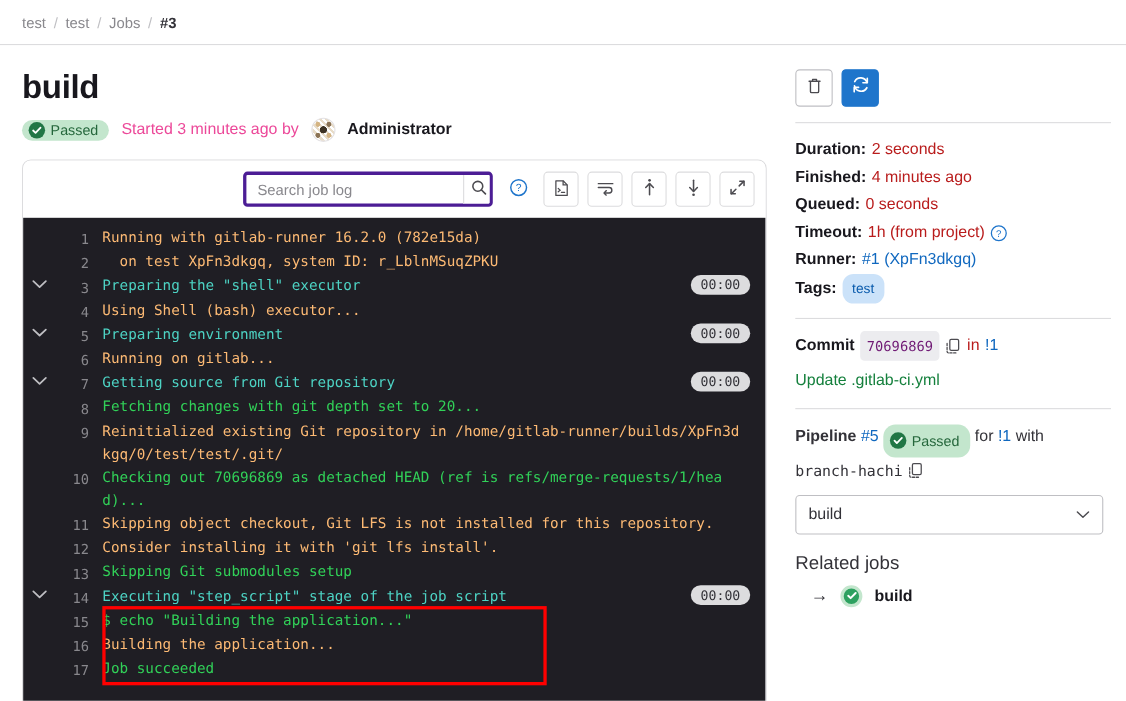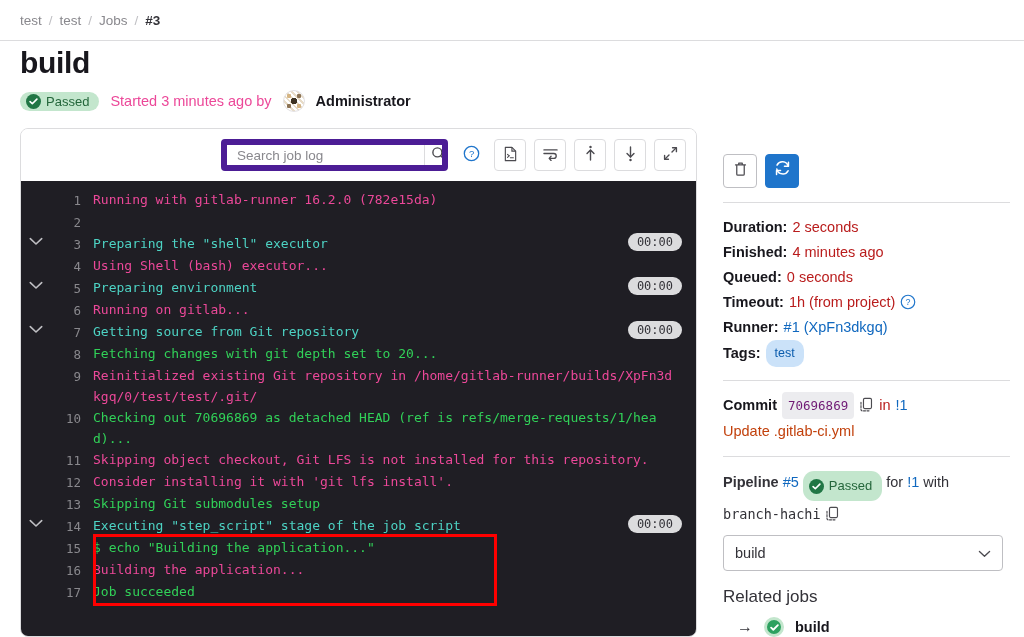--- a/index.html
+++ b/index.html
@@ -20,21 +20,21 @@
     padding: 0 20px;
   }
   .crumb {
     font-size: 13.5px; color: #89888d;
     text-decoration: none;
   }
   .crumb.current { color: #333238; font-weight: 700; }
   .crumb-sep { color: #bfbfc3; font-size: 13.5px; margin: 0 7px; }
 
   
-  .page { display: flex; height: 596px; align-items: flex-end; }
+  .page { display: flex; height: 596px; }
   .left-col { width: 717px; padding: 14px 20px 0 20px; }
   .right-col {
     width: 307px; padding: 22px 14px 0 6px;
   }
 
   
   h1.job-title {
     font-size: 30px; font-weight: 700; letter-spacing: -0.3px;
     margin: 8px 0 10px 0; color: #18171d;
   }
@@ -70,21 +70,21 @@
     border: 1px solid #dcdcde; border-radius: 8px;
     width: 677px; overflow: hidden; background: #fff;
   }
   .log-toolbar {
     height: 52px; display: flex; align-items: center;
     justify-content: flex-end; gap: 8px; padding: 0 10px;
     background: #fff;
   }
   .search-wrap {
     display: flex; align-items: center;
-    border: 6px solid #4c1d95; border-radius: 4px;
+    border: 3px solid #4c1d95; border-radius: 4px;
     height: 32px; width: 227px; background: #fff; overflow: hidden;
   }
   .search-wrap input {
     border: none; outline: none; height: 30px;
     flex: 1; padding: 0 10px; font-size: 13.5px;
     color: #333238; font-family: "Liberation Sans", sans-serif;
     background: transparent;
   }
   .search-wrap input::placeholder { color: #89888d; }
   .search-btn {
@@ -120,21 +120,21 @@
     width: 30px; flex: none; text-align: right;
     color: #89888d; font-size: 12.5px; user-select: none;
     padding-top: 1px;
   }
   .ln-text {
     flex: 1; padding-left: 12px; white-space: pre-wrap;
     word-break: break-all; padding-right: 4px;
   }
   .ln-text.section { color: #4dd3c4; }
   .ln-text.green { color: #31d158; }
-  .ln-text.plain { color: #ec4899; }
+  .ln-text.plain { color: #fdba74; }
   .time-pill {
     background: #dcdcde; color: #333238; border-radius: 11px;
     font-size: 12px; line-height: 18px; padding: 0 9px;
     align-self: flex-start; flex: none; margin-left: 6px;
     font-family: "DejaVu Sans Mono", monospace;
   }
   .highlight-box {
     position: absolute; border: 3px solid #ff0000;
     pointer-events: none;
   }
@@ -155,21 +155,21 @@
   .help-icon { cursor: pointer; display: inline-flex; vertical-align: -3px; }
   .tag-pill {
     background: #cbe2f9; color: #0b5cad; border-radius: 10px;
     font-size: 12.5px; padding: 1px 9px; display: inline-block;
   }
   .sha-pill {
     background: #ececef; color: #701a75; border-radius: 4px;
     font-family: "DejaVu Sans Mono", monospace; font-size: 12.5px;
     padding: 1px 6px;
   }
-  .commit-msg { font-size: 14.5px; color: #c2410c; margin-top: 2px; line-height: 21px; }
+  .commit-msg { font-size: 14.5px; color: #15803d; margin-top: 8px; line-height: 21px; }
   .pipeline-line { font-size: 14.5px; line-height: 26px; }
   .branch-mono { font-family: "DejaVu Sans Mono", monospace; font-size: 13.5px; }
   .copy-btn { cursor: pointer; display: inline-flex; vertical-align: -3px; }
   .stage-select {
     margin-top: 8px; width: 280px; height: 36px;
     border: 1px solid #bfbfc3; border-radius: 4px; background: #fff;
     display: flex; align-items: center; justify-content: space-between;
     padding: 0 11px; font-size: 14.5px; color: #333238; cursor: pointer;
   }
   .related-title { font-size: 17px; color: #333238; margin: 16px 0 10px 0; }
@@ -295,20 +295,21 @@
       <div class="log-body" id="log-body">
         <div class="highlight-box" style="left: 72px; top: 353px; width: 404px; height: 72px; border-color: rgb(255, 0, 0);"></div>
       <div class="log-line">
             <div class="ln-chevron"></div>
             <div class="ln-num">1</div>
             <div class="ln-text plain">Running with gitlab-runner 16.2.0 (782e15da)</div>
           </div>
           <div class="log-line">
             <div class="ln-chevron"></div>
             <div class="ln-num">2</div>
+            <div class="ln-text plain">  on test XpFn3dkgq, system ID: r_LblnMSuqZPKU</div>
           </div>
           <div class="log-line">
             <div class="ln-chevron">
               <svg width="14" height="9" viewBox="0 0 14 9">
                 <path d="M1.3 1.6 L7 7 L12.7 1.6" stroke="#bfbfc3" stroke-width="1.6" fill="none" stroke-linecap="round" stroke-linejoin="round"></path>
               </svg>
             </div>
             <div class="ln-num">3</div>
             <div class="ln-text section">Preparing the "shell" executor</div>
             <div class="time-pill">00:00</div>

